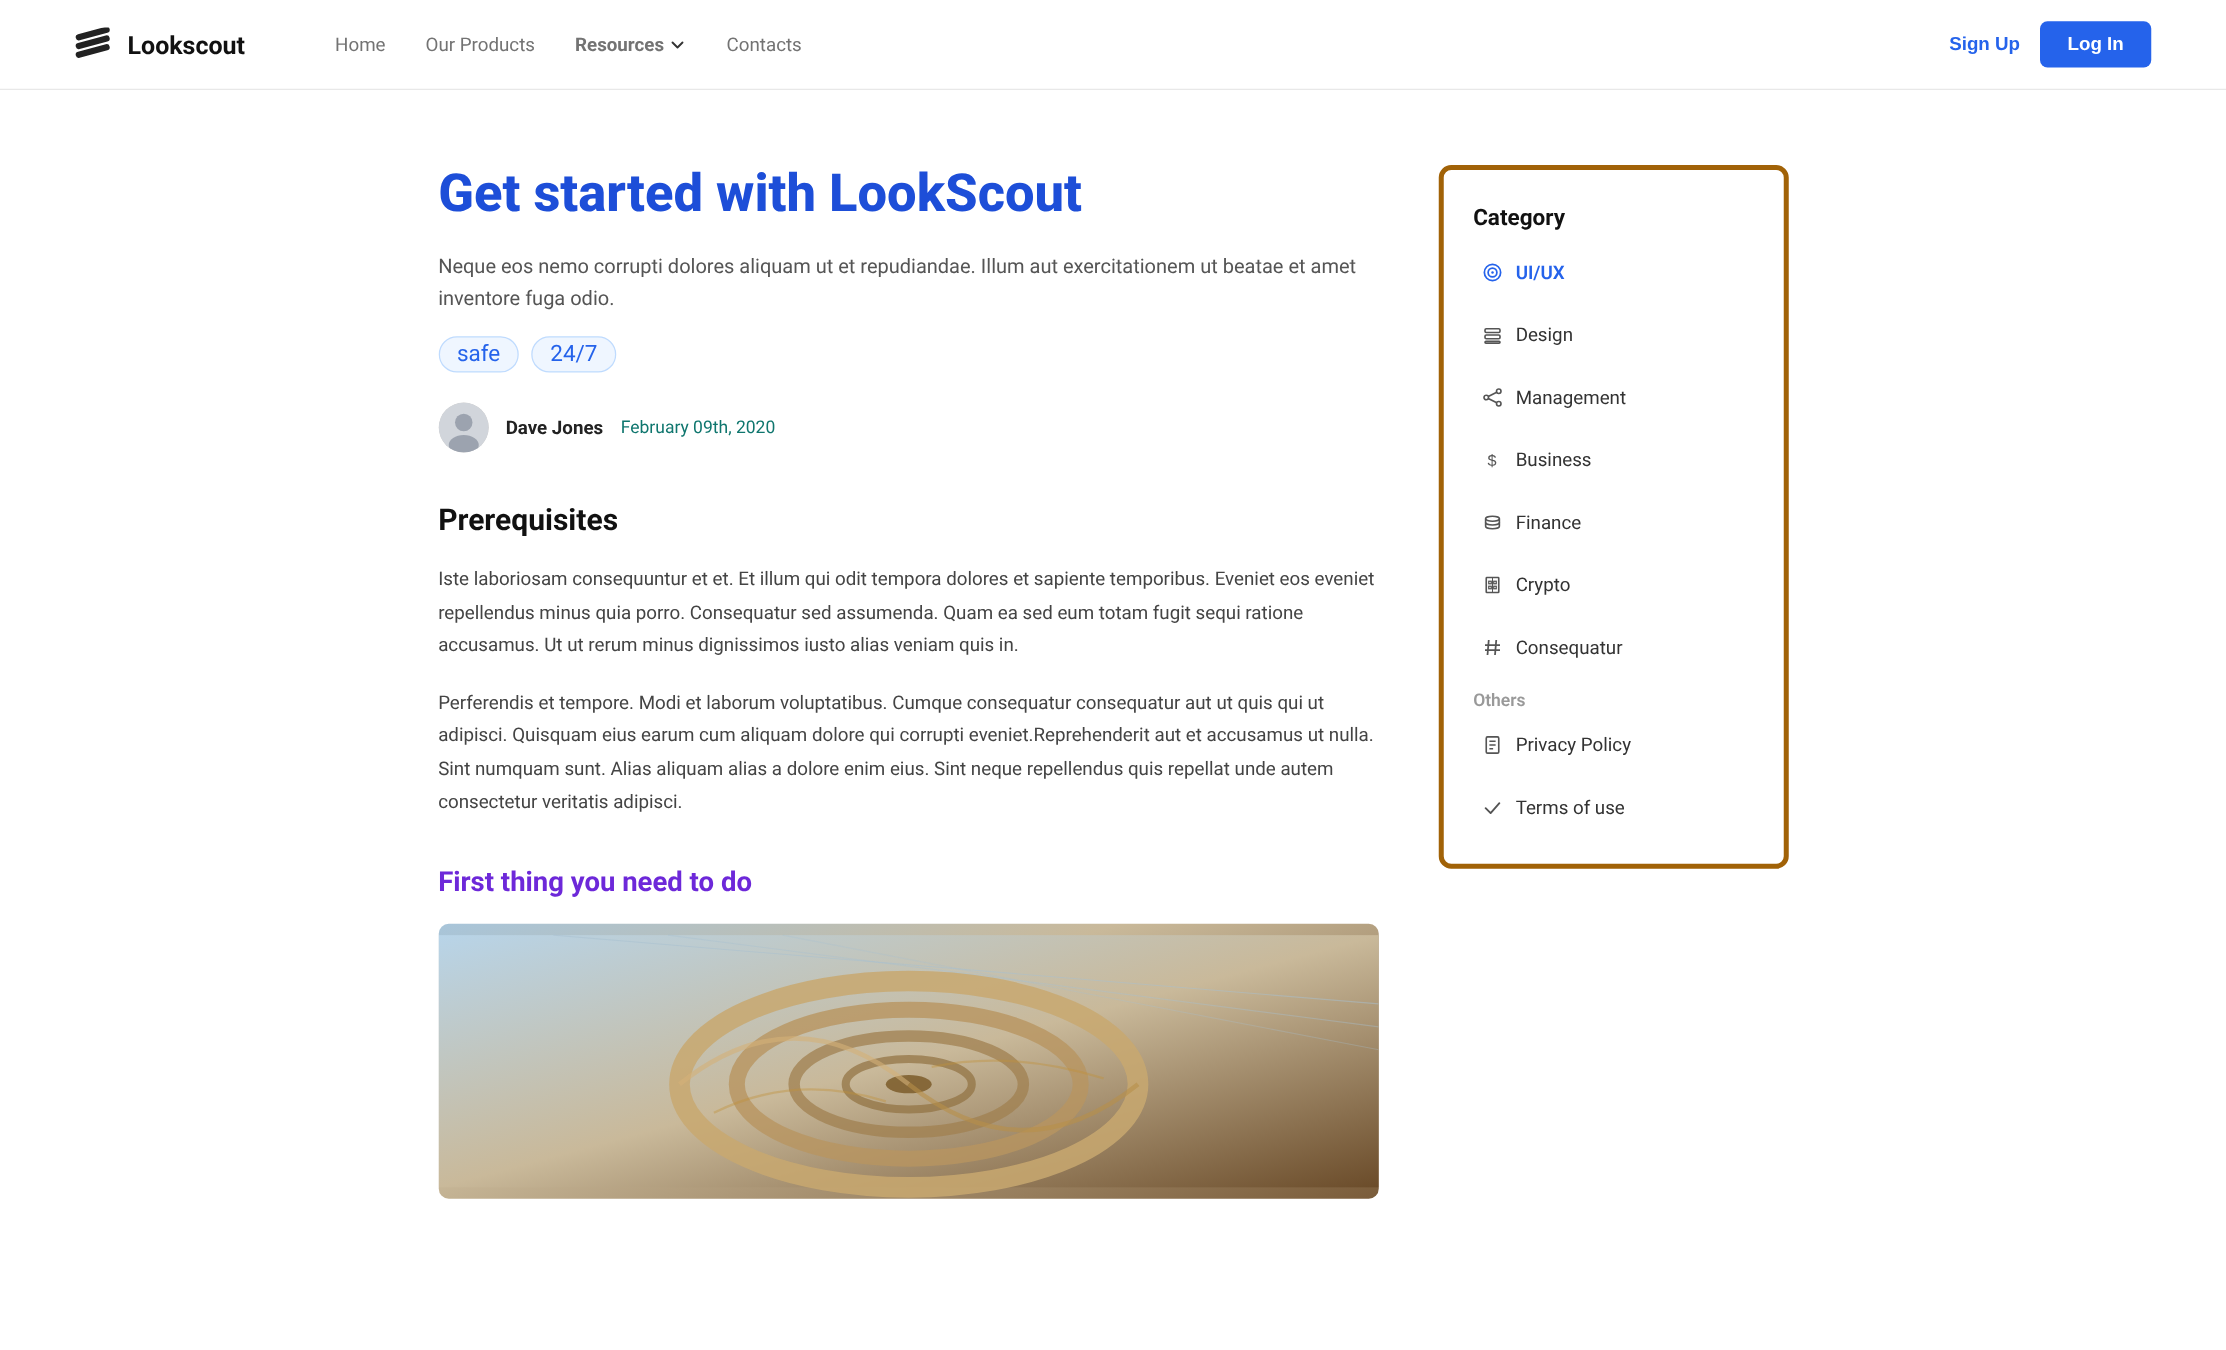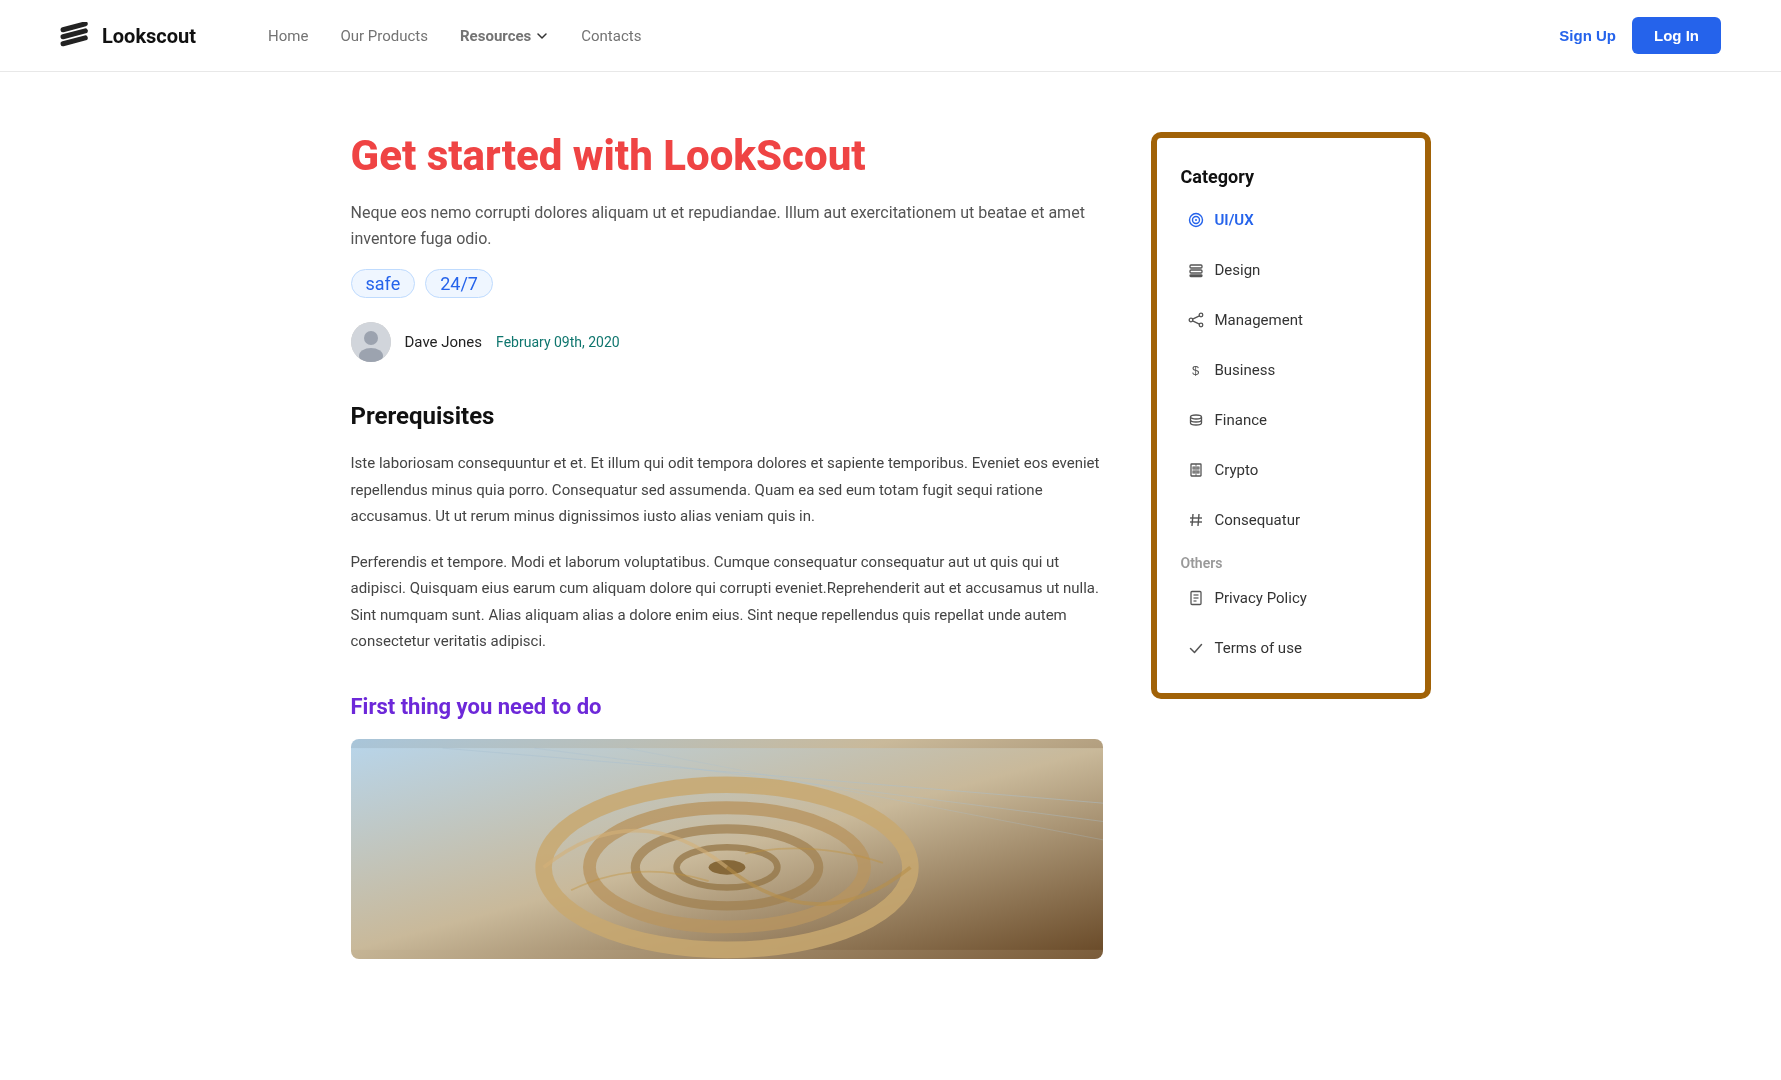--- a/index.html
+++ b/index.html
@@ -21,40 +21,40 @@
     .nav-right { display: flex; align-items: center; gap: 16px; }
     .btn-signup { font-size: 15px; color: #2563eb; font-weight: 600; background: none; border: none; cursor: pointer; }
     .btn-login { font-size: 15px; color: #fff; font-weight: 600; background: #2563eb; border: none; border-radius: 6px; padding: 10px 22px; cursor: pointer; }
 
     
     .page-wrapper { display: flex; max-width: 1200px; margin: 0 auto; padding: 60px 60px 80px 60px; gap: 48px; }
     .main-content { flex: 1; min-width: 0; }
     .sidebar { width: 280px; flex-shrink: 0; }
 
     
-    .article-title { font-size: 42px; font-weight: 800; line-height: 1.15; color: #ef4444; margin-bottom: 20px; }
+    .article-title { font-size: 42px; font-weight: 800; line-height: 1.15; color: #1d4ed8; margin-bottom: 20px; }
     .article-subtitle { font-size: 16px; color: #555; line-height: 1.6; margin-bottom: 18px; }
     .tags { display: flex; gap: 10px; margin-bottom: 24px; }
     .tag { font-size: 18px; color: #2563eb; background: #eff6ff; border: 1px solid #bfdbfe; border-radius: 20px; padding: 3px 14px; }
     .author-row { display: flex; align-items: center; gap: 14px; margin-bottom: 40px; }
     .author-avatar { width: 40px; height: 40px; border-radius: 50%; background: #ccc; overflow: hidden; display: flex; align-items: center; justify-content: center; }
     .author-avatar svg { width: 40px; height: 40px; }
-    .author-name { font-size: 15px; font-weight: 400; color: #222; }
+    .author-name { font-size: 15px; font-weight: 700; color: #222; }
     .article-date { font-size: 14px; color: #0f766e; }
 
     .section-heading { font-size: 24px; font-weight: 700; color: #111; margin-bottom: 20px; margin-top: 10px; }
     .section-body { font-size: 15px; color: #444; line-height: 1.75; margin-bottom: 20px; }
     .section-body + .section-body { margin-top: 0; }
 
     .sub-heading { font-size: 22px; font-weight: 700; color: #6d28d9; margin: 40px 0 20px 0; }
     .article-image { width: 100%; max-width: 820px; height: 220px; background: linear-gradient(160deg, #a8c5da 0%, #c9b99a 40%, #7a5c3a 100%); border-radius: 8px; overflow: hidden; position: relative; }
     .staircase-svg { width: 100%; height: 100%; }
 
     
-    .sidebar-box { border: 6px solid #a16207; border-radius: 10px; padding: 28px 24px; }
+    .sidebar-box { border: 4px solid #a16207; border-radius: 10px; padding: 28px 24px; }
     .sidebar-section-title { font-size: 18px; font-weight: 700; color: #111; margin-bottom: 16px; }
     .sidebar-list { list-style: none; display: flex; flex-direction: column; gap: 16px; }
     .sidebar-item { display: flex; align-items: center; gap: 10px; padding: 8px 6px; border-radius: 6px; cursor: pointer; font-size: 15px; color: #333; }
     .sidebar-item.active { color: #2563eb; font-weight: 600; }
     .sidebar-item.active .si-icon { color: #2563eb; }
     .si-icon { width: 18px; height: 18px; display: flex; align-items: center; justify-content: center; flex-shrink: 0; font-size: 15px; }
     .sidebar-divider { margin: 18px 0 10px 0; }
     .sidebar-others-title { font-size: 14px; color: #999; font-weight: 600; margin-bottom: 10px; }
   </style>
 </head>

